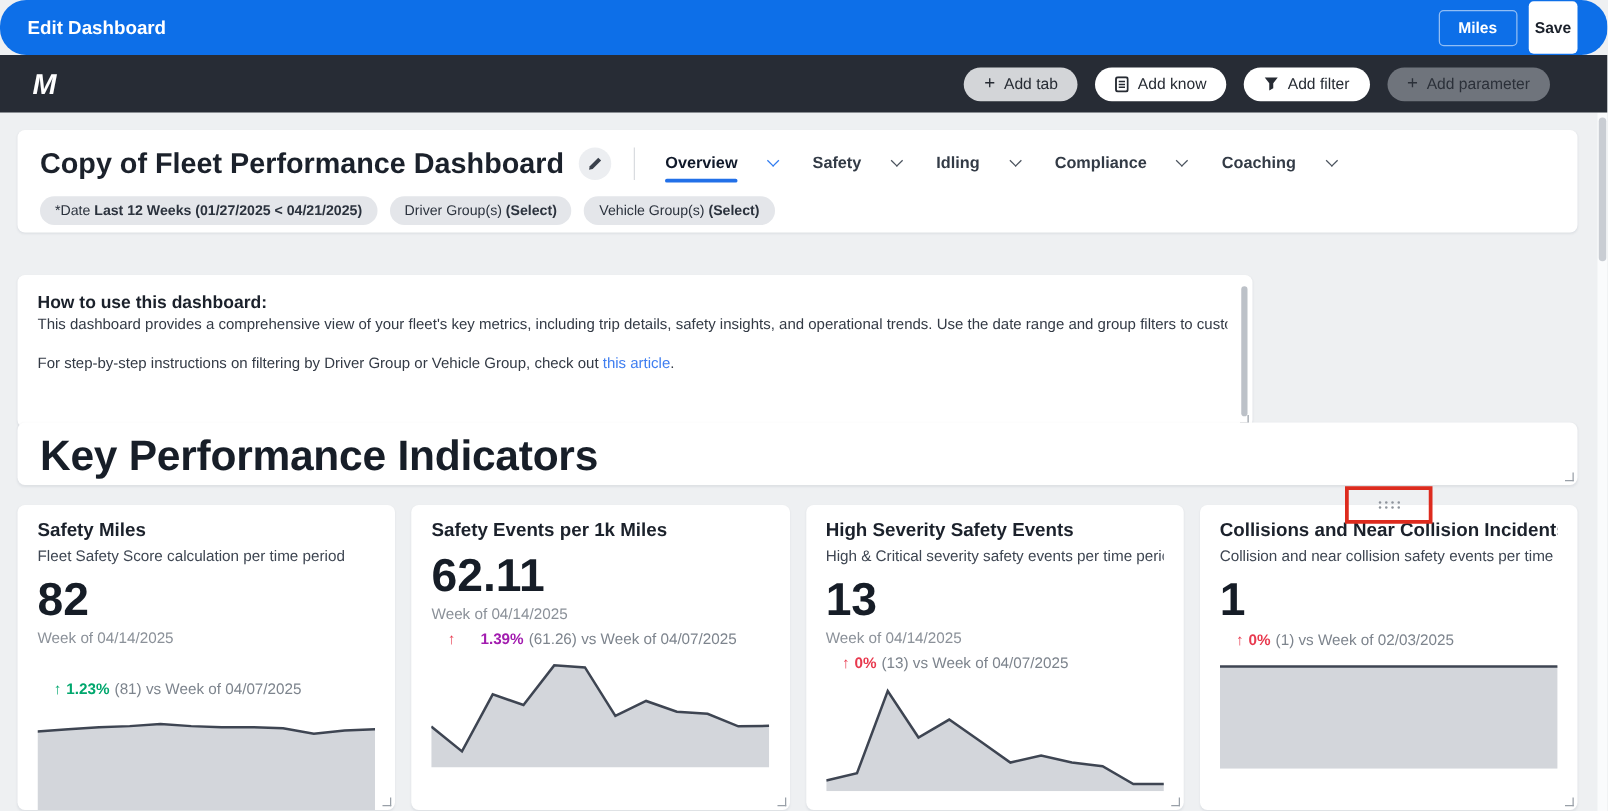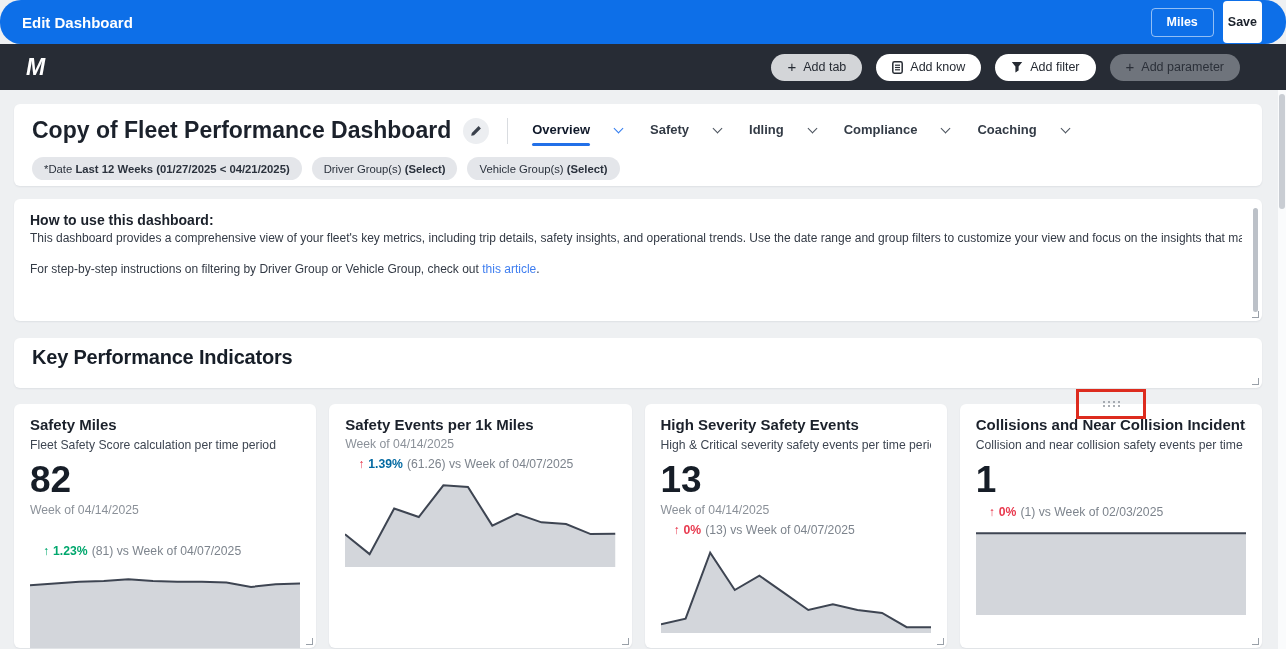--- a/index.html
+++ b/index.html
@@ -28,21 +28,21 @@
     padding:0 16px; font-size:12.5px; border:none; font-family:inherit; cursor:pointer; white-space:nowrap; }
   .pill .plus { font-size:15px; line-height:1; font-weight:400; margin-top:-1px; }
   .pill-gray  { background:#d3d5d8; color:#262b33; }
   .pill-white { background:#ffffff; color:#262b33; }
   .pill-dim   { background:#6f747c; color:#2b3039; }
 
   
   .card { position:absolute; background:#fff; border-radius:6px;
     box-shadow:0 1px 2px rgba(20,30,50,.07); }
   .title-card { left:14px; top:104px; width:1248px; height:82px; }
-  .note-card  { left:14px; top:199px; width:1248px; height:122px; padding:13px 20px 0 16px; }
+  .note-card  { left:14px; top:220px; width:988px; height:122px; padding:13px 20px 0 16px; }
   .kpi-header-card { left:14px; top:338px; width:1248px; height:50px; }
 
   
   .title-row { display:flex; align-items:center; padding:13px 18px 0 18px; }
   .dash-title { font-size:23px; font-weight:700; color:#1b212b; margin:0; white-space:nowrap; }
   .pencil-btn { margin-left:12px; width:26px; height:26px; border-radius:50%; background:#eceef1;
     border:none; display:inline-flex; align-items:center; justify-content:center; cursor:pointer; flex:none; }
   .vdivider { width:1px; height:26px; background:#d9dce0; margin:0 24px 0 18px; flex:none; }
   .tabs { display:flex; align-items:center; gap:28px; }
   .tab { display:inline-flex; align-items:center; gap:25px; font-size:13px; font-weight:700;
@@ -65,21 +65,21 @@
   .note-p1 { margin-top:3px !important; }
   .note-p2 { margin-top:17px !important; }
   .note-p3 { margin-top:18px !important; }
   .note-link { color:#3f7ef0; cursor:pointer; }
   .note-scroll-thumb { position:absolute; right:4px; top:9px; width:5px; height:104px;
     background:#bcc1c8; border-radius:3px; }
   .resize-handle { position:absolute; right:3px; bottom:3px; width:7px; height:7px;
     border-right:1.5px solid #99a0a8; border-bottom:1.5px solid #99a0a8; cursor:nwse-resize; }
 
   
-  .kpi-heading { margin:0; padding:8px 0 0 18px; font-size:20px; font-weight:700; color:#171e28;
+  .kpi-heading { margin:0; padding:8px 0 0 18px; font-size:34px; font-weight:700; color:#171e28;
     letter-spacing:-.2px; }
 
   
   .annotation-box { position:absolute; left:1076px; top:389px; width:70px; height:30px;
     border:3px solid #dd2b1e; display:flex; align-items:center; justify-content:center; z-index:6; }
   .drag-dots { display:grid; grid-template-columns:repeat(4,2px); grid-auto-rows:2px; gap:2px 3px;
     cursor:grab; }
   .drag-dots i { width:2px; height:2px; background:#8d939b; border-radius:50%; }
 
   
@@ -226,24 +226,25 @@
       <span class="delta-rest">(81) vs Week of 04/07/2025</span>
     </div>
     <svg class="spark" viewBox="0 0 100 100" preserveAspectRatio="none">
       <polygon class="spark-fill" points="0.0,20.0 9.1,18.0 18.2,16.0 27.3,15.0 36.4,13.0 45.5,15.0 54.5,16.0 63.6,16.0 72.7,17.0 81.8,22.0 90.9,19.0 100.0,18.0 100,100 0,100"></polygon>
       <polyline class="spark-line" points="0.0,20.0 9.1,18.0 18.2,16.0 27.3,15.0 36.4,13.0 45.5,15.0 54.5,16.0 63.6,16.0 72.7,17.0 81.8,22.0 90.9,19.0 100.0,18.0" vector-effect="non-scaling-stroke"></polyline>
     </svg>
     <div class="resize-handle"></div>
   </div>
       <div class="kpi-card">
     <div class="kpi-title">Safety Events per 1k Miles</div>
+    <div class="kpi-value">62.11</div>
     <div class="kpi-period">Week of 04/14/2025</div>
     <div class="kpi-delta">
       <span class="delta-arrow" style="color: rgb(232, 57, 78);">↑</span>
-      <span class="delta-pct" style="color: #0369a1;">1.39%</span>
+      <span class="delta-pct" style="color: #a21caf; margin-left: 16px;">1.39%</span>
       <span class="delta-rest">(61.26) vs Week of 04/07/2025</span>
     </div>
     <svg class="spark" viewBox="0 0 100 100" preserveAspectRatio="none">
       <polygon class="spark-fill" points="0.0,61.9 9.1,85.0 18.2,31.9 27.3,41.9 36.4,5.0 45.5,6.9 54.5,51.9 63.6,38.1 72.7,48.1 81.8,50.0 90.9,61.7 100.0,61.2 100,100 0,100"></polygon>
       <polyline class="spark-line" points="0.0,61.9 9.1,85.0 18.2,31.9 27.3,41.9 36.4,5.0 45.5,6.9 54.5,51.9 63.6,38.1 72.7,48.1 81.8,50.0 90.9,61.7 100.0,61.2" vector-effect="non-scaling-stroke"></polyline>
     </svg>
     <div class="resize-handle"></div>
   </div>
       <div class="kpi-card">
     <div class="kpi-title">High Severity Safety Events</div>

